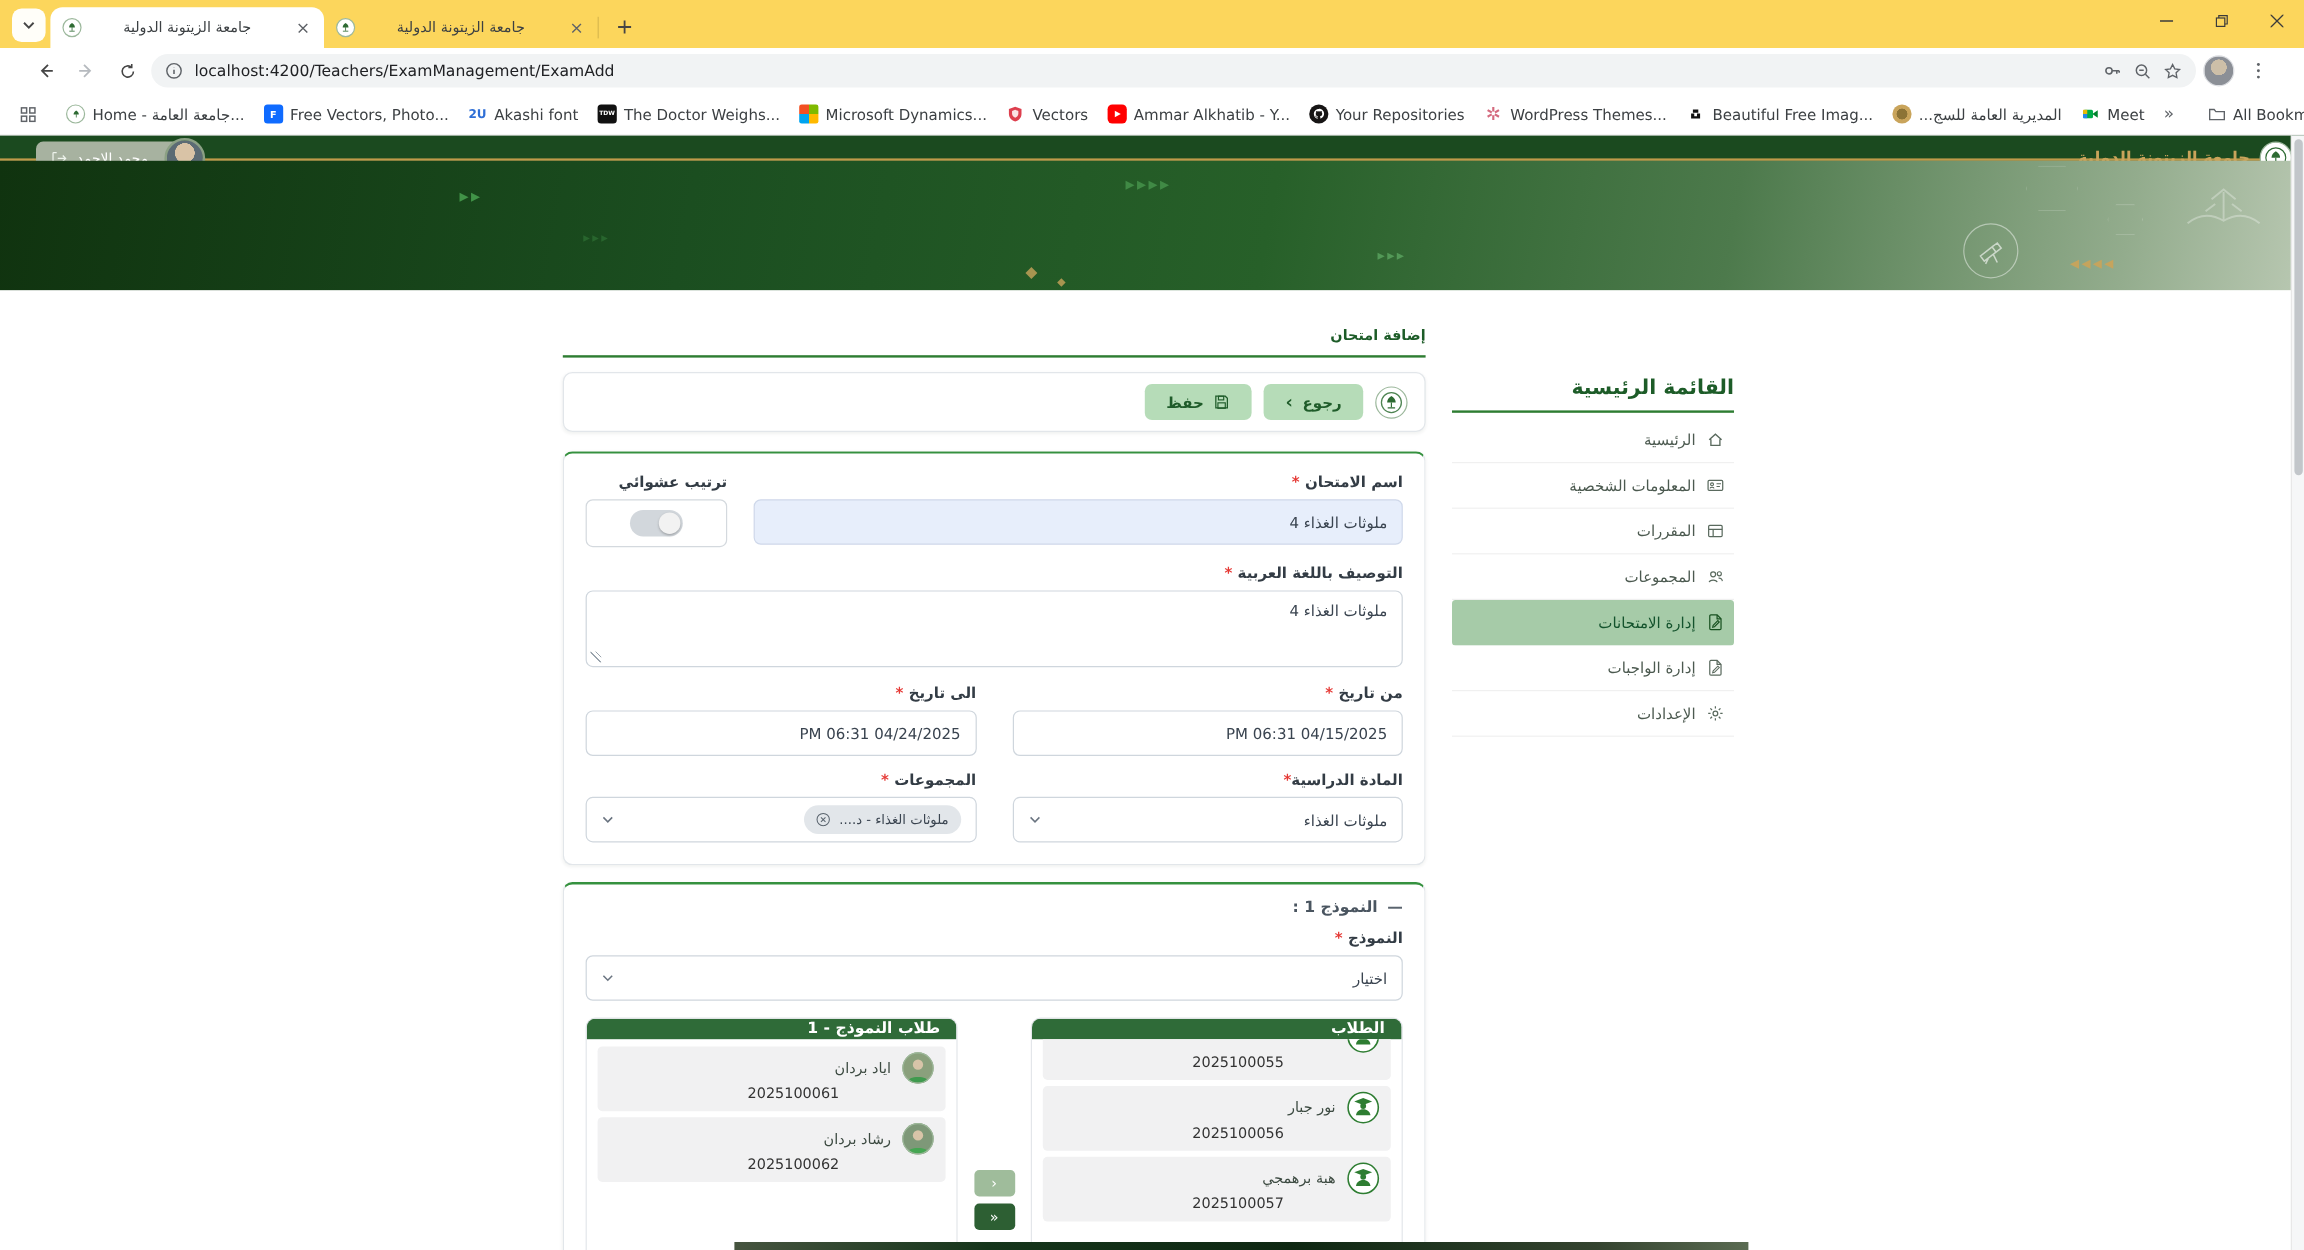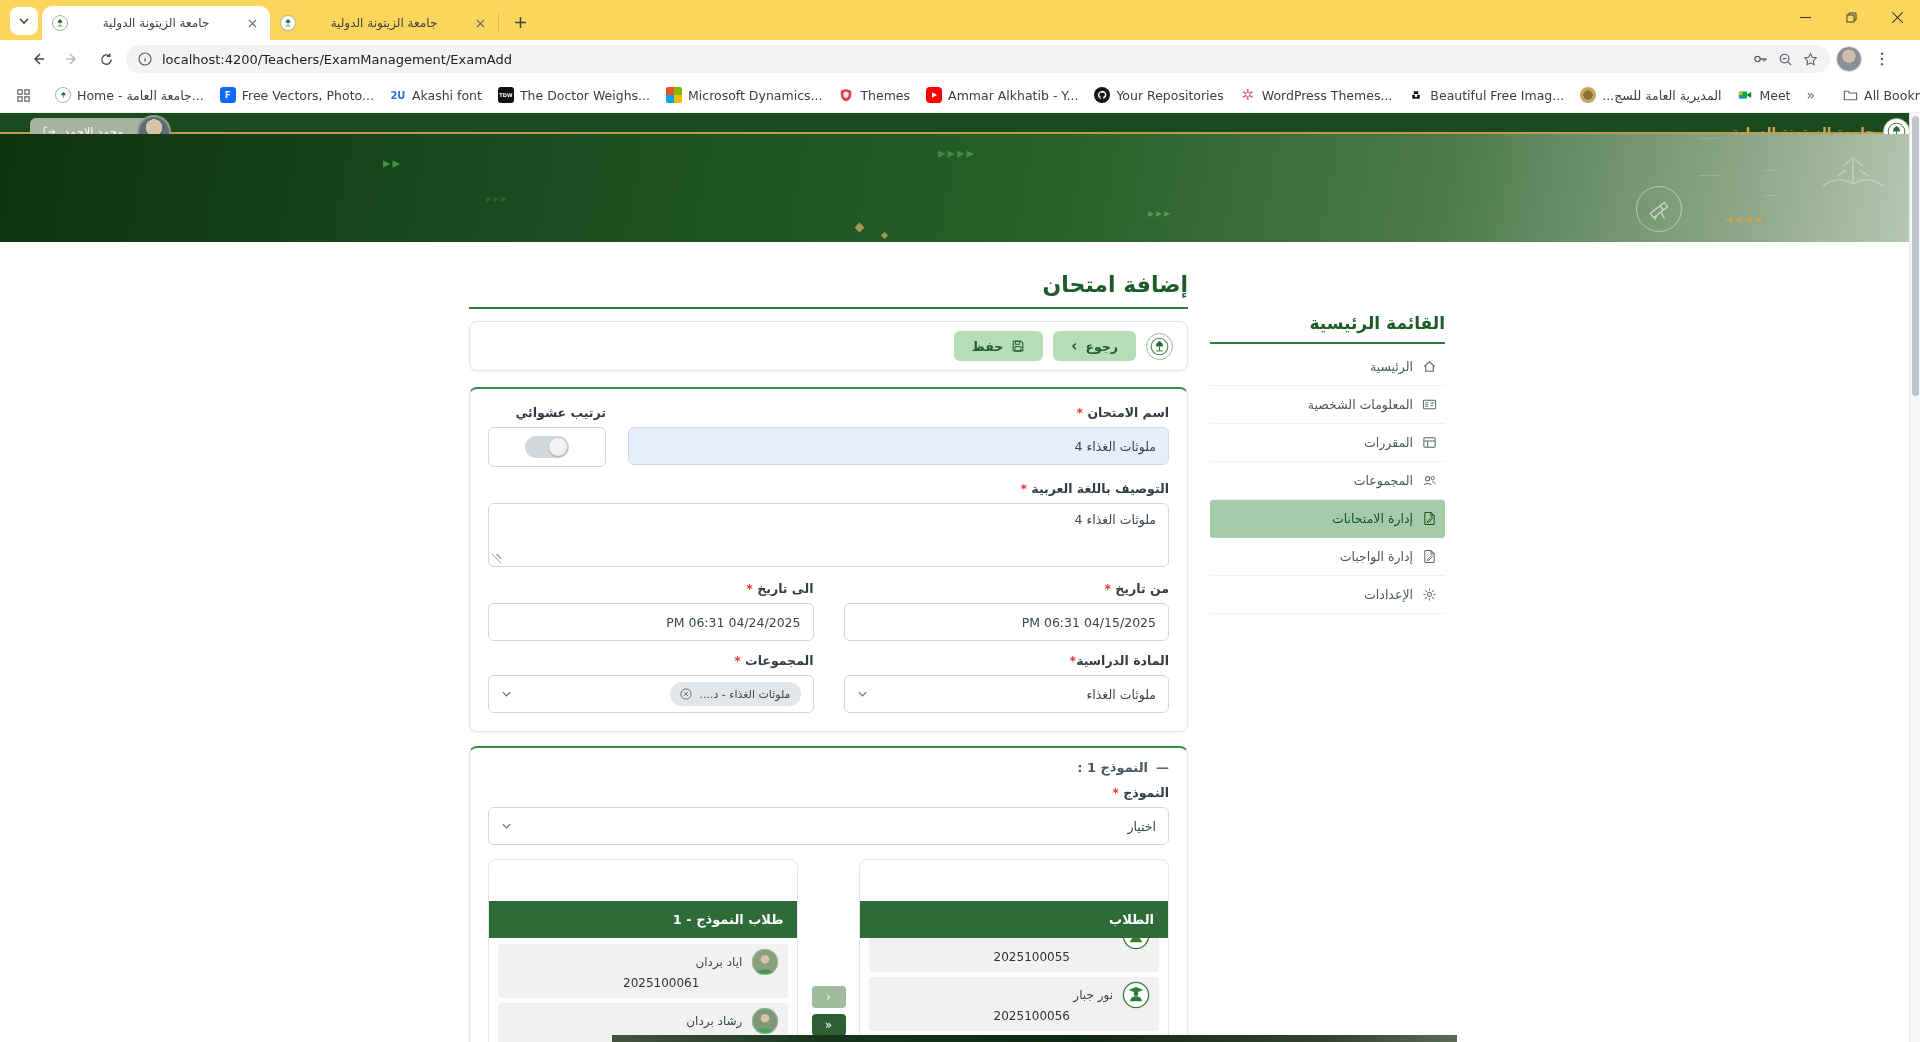--- a/index.html
+++ b/index.html
@@ -69,21 +69,21 @@
   .sidebar { position:absolute; top:36px; right:475px; width:235px; }
   .sidebar-title { color:#1d5c28; font-size:17px; font-weight:bold; text-align:right; padding-bottom:9px; border-bottom:2px solid #2e7d32;margin-top:35px; }
   .menu { margin-top:4px; }
   .menu-item { height:38px; display:flex; align-items:center; gap:9px; padding:0 8px; font-size:12.5px; color:#4c5a50; border-bottom:1px solid #f0f0f0; cursor:pointer; }
   .menu-item .mi-ic { color:#5a6a5e; display:flex; }
   .menu-item.active { background:#a6cba8; color:#14532d; border-radius:3px; border-bottom-color:transparent; }
   .menu-item.active .mi-ic { color:#17501f; }
 
   
   .form-col { position:absolute; top:30px; right:732px; width:719px; }
-  .form-title { color:#1d5c28; font-size:22px; font-weight:bold; text-align:right; padding-bottom:10px; border-bottom:2px solid #2e7d32; }
+  .form-title { color:#1d5c28; font-size:12px; font-weight:bold; text-align:right; padding-bottom:10px; border-bottom:2px solid #2e7d32; }
   .card { background:#fff; border:1px solid #e2e6ea; border-radius:8px; box-shadow:0 1px 3px rgba(20,40,20,.06); }
   .toolbar-card { margin-top:12px; height:50px; display:flex; align-items:center; gap:10px; padding:0 14px; }
   .btn { height:30px; border:none; border-radius:6px; background:#b6dcb8; color:#1f5c2a; font-size:12.5px; font-weight:bold;
     display:inline-flex; align-items:center; gap:8px; padding:0 18px; cursor:pointer; direction:ltr; font-family:inherit; }
   .btn .bic { display:flex; color:#1f5c2a; }
 
   .form-card { margin-top:16px; padding:16px 18px 18px; border-top:2px solid #35913f; }
   .flabel { display:block; font-size:12.5px; font-weight:bold; color:#333c45; margin-bottom:7px; text-align:right; }
   .req { color:#e53935; }
   .inp { width:100%; height:38px; border:1px solid #cfd6dd; border-radius:6px; background:#fff; padding:0 12px;
@@ -106,21 +106,21 @@
   .chip { background:#e2e6ea; border-radius:12px; height:24px; display:inline-flex; align-items:center; gap:7px; padding:0 10px; font-size:11px; color:#3a4450; }
   .chip .chip-x { display:flex; color:#5a646e; cursor:pointer; }
 
   .model-card { margin-top:14px; padding:12px 18px 0; border-top:2px solid #35913f; height:400px; overflow:hidden; }
   .legend { display:flex; align-items:center; gap:8px; color:#4a5560; font-size:13px; font-weight:bold; }
   .legend .minus { color:#5a646e; display:flex; cursor:pointer; }
   .model-label { margin-top:10px; }
 
   .lists { margin-top:14px; display:flex; gap:0; }
   .panel { width:320px; border:1px solid #e3e6ea; border-radius:8px 8px 0 0; overflow:hidden; height:210px; background:#fff; }
-  .panel-h { background:#2f6b38; color:#fff; font-size:13px; font-weight:bold; text-align:right; padding:11px 14px;margin-top:41px; }
+  .panel-h { background:#2f6b38; color:#fff; font-size:13px; font-weight:bold; text-align:right; padding:1px 14px; }
   .panel-b { padding:6px 9px; display:flex; flex-direction:column; gap:5px; overflow:hidden; }
   .stu { background:#f1f1f2; border-radius:4px; padding:4px 9px; }
   .stu .srow { display:flex; align-items:center; gap:9px; height:28px; }
   .stu .sname { font-size:12px; color:#3c4a41; }
   .stu .sid { font-size:12px; color:#333; text-align:center; padding-left:36px; height:18px; direction:ltr; }
   .clip-top { margin-top:-26px; }
   .transfer-col { width:62px; display:flex; flex-direction:column; align-items:center; gap:6px; padding-top:127px; }
   .tbtn { width:34px; height:22px; border:none; border-radius:4px; color:#fff; font-size:12px; line-height:1; cursor:pointer; font-family:inherit; }
   .tbtn.one { background:#9fbc9b; }
   .tbtn.all { background:#2d5f33; }
@@ -286,21 +286,21 @@
     <span class="ic ic-ms"></span>
     <span>Microsoft Dynamics...</span>
   </span>
   <span class="bm">
     <span class="ic">
       <svg width="14" height="14" viewBox="0 0 16 16">
           <path d="M8 1l6 2.2v4.6c0 4-2.8 6.6-6 7.4-3.2-.8-6-3.4-6-7.4V3.2z" fill="#dd3f4e"></path>
           <path d="M8 4l3 1.2v2.4c0 2-1.4 3.4-3 3.9-1.6-.5-3-1.9-3-3.9V5.2z" fill="#fff" opacity=".85"></path>
         </svg>
     </span>
-    <span>Themes</span>
+    <span>Vectors</span>
   </span>
   <span class="bm">
     <span class="ic ic-yt">
       <svg width="8" height="8" viewBox="0 0 8 8">
           <path d="M2 1.2L7 4 2 6.8z" fill="#fff"></path>
         </svg>
     </span>
     <span>Ammar Alkhatib - Y...</span>
   </span>
   <span class="bm">

